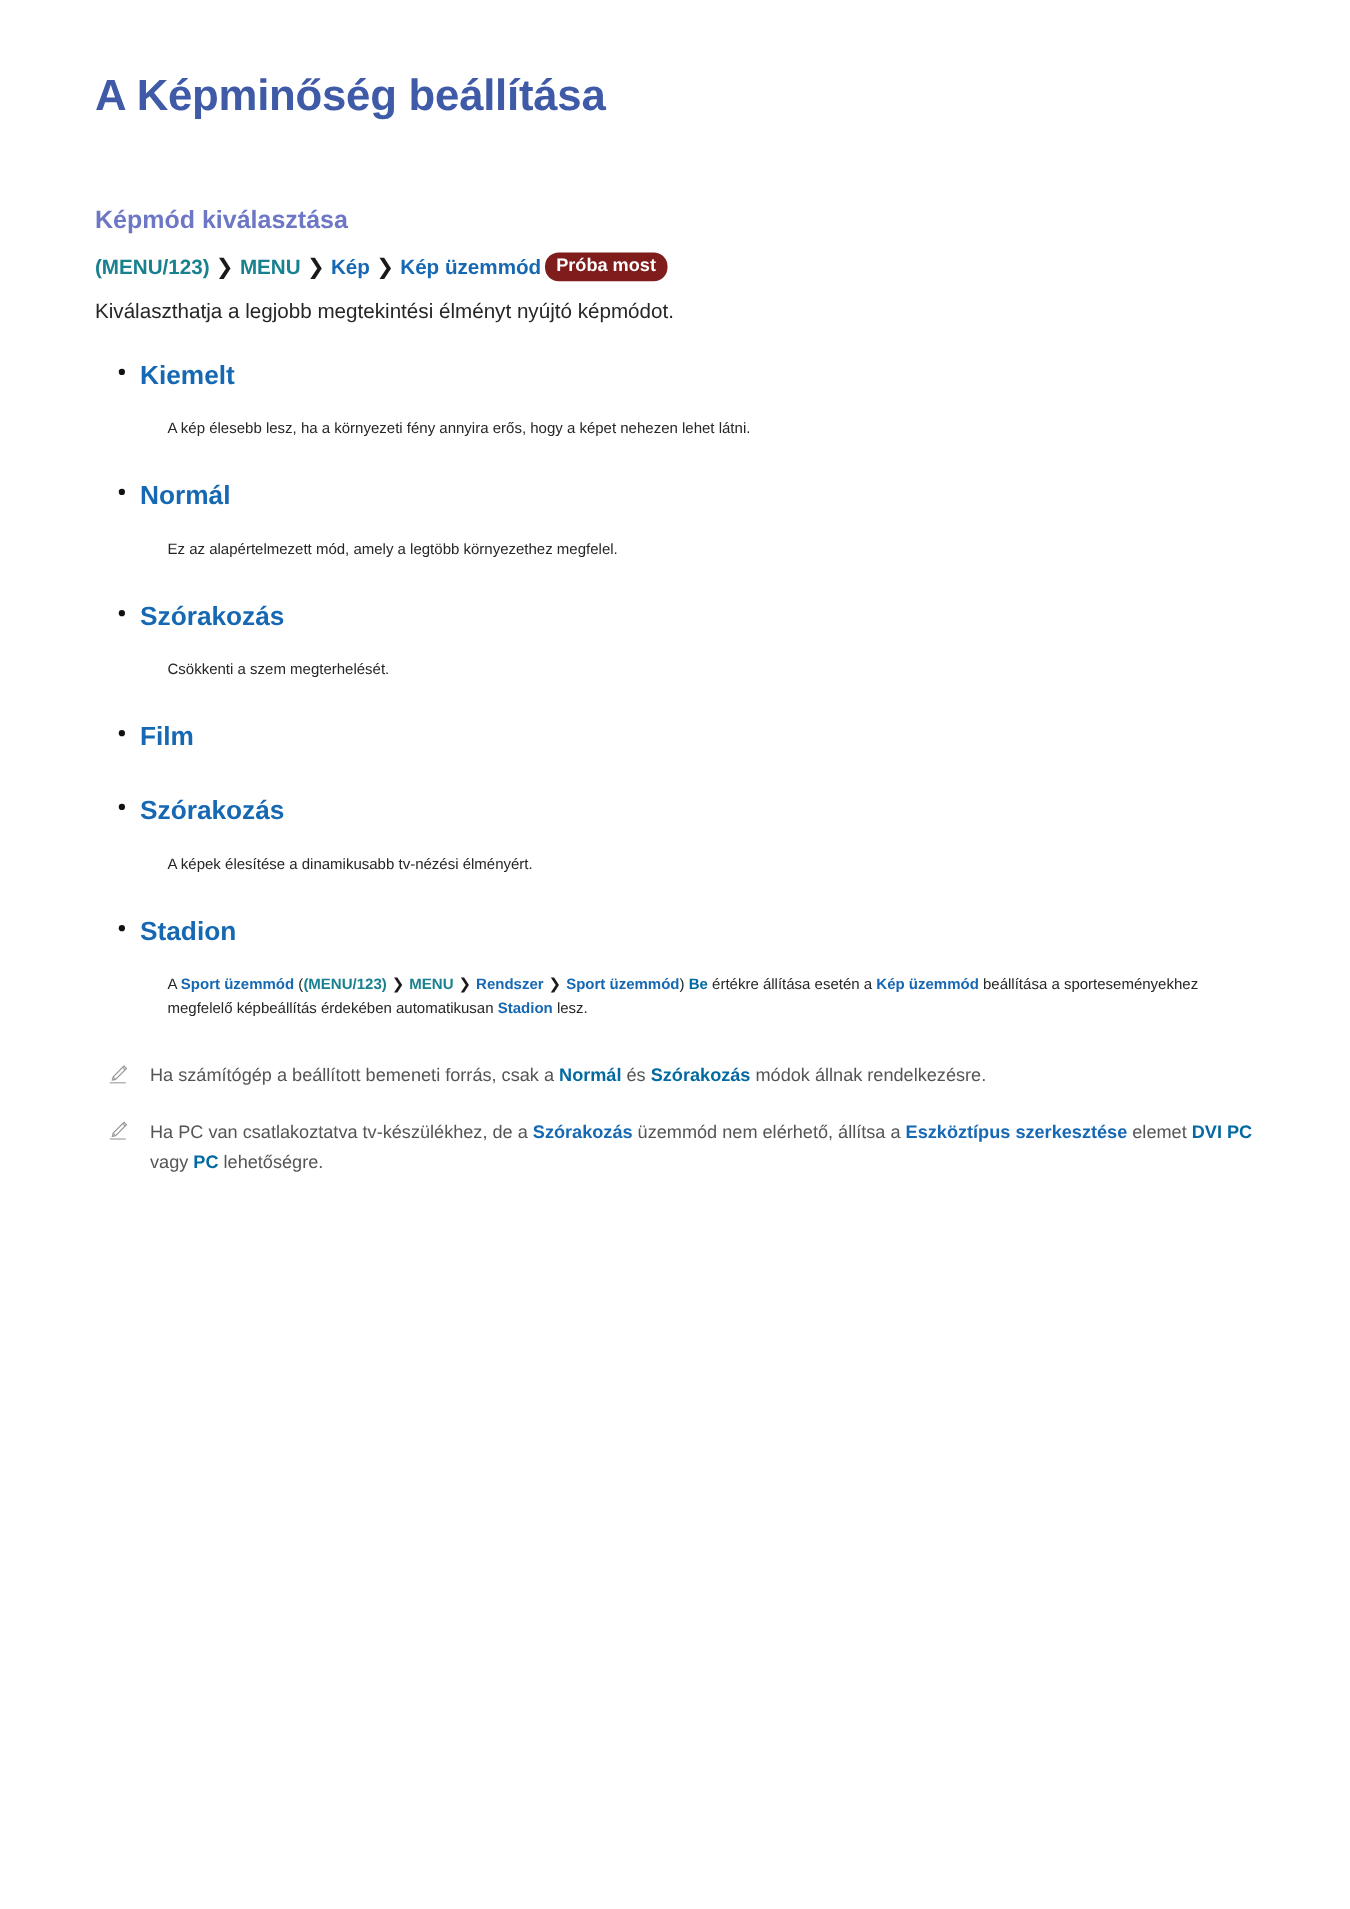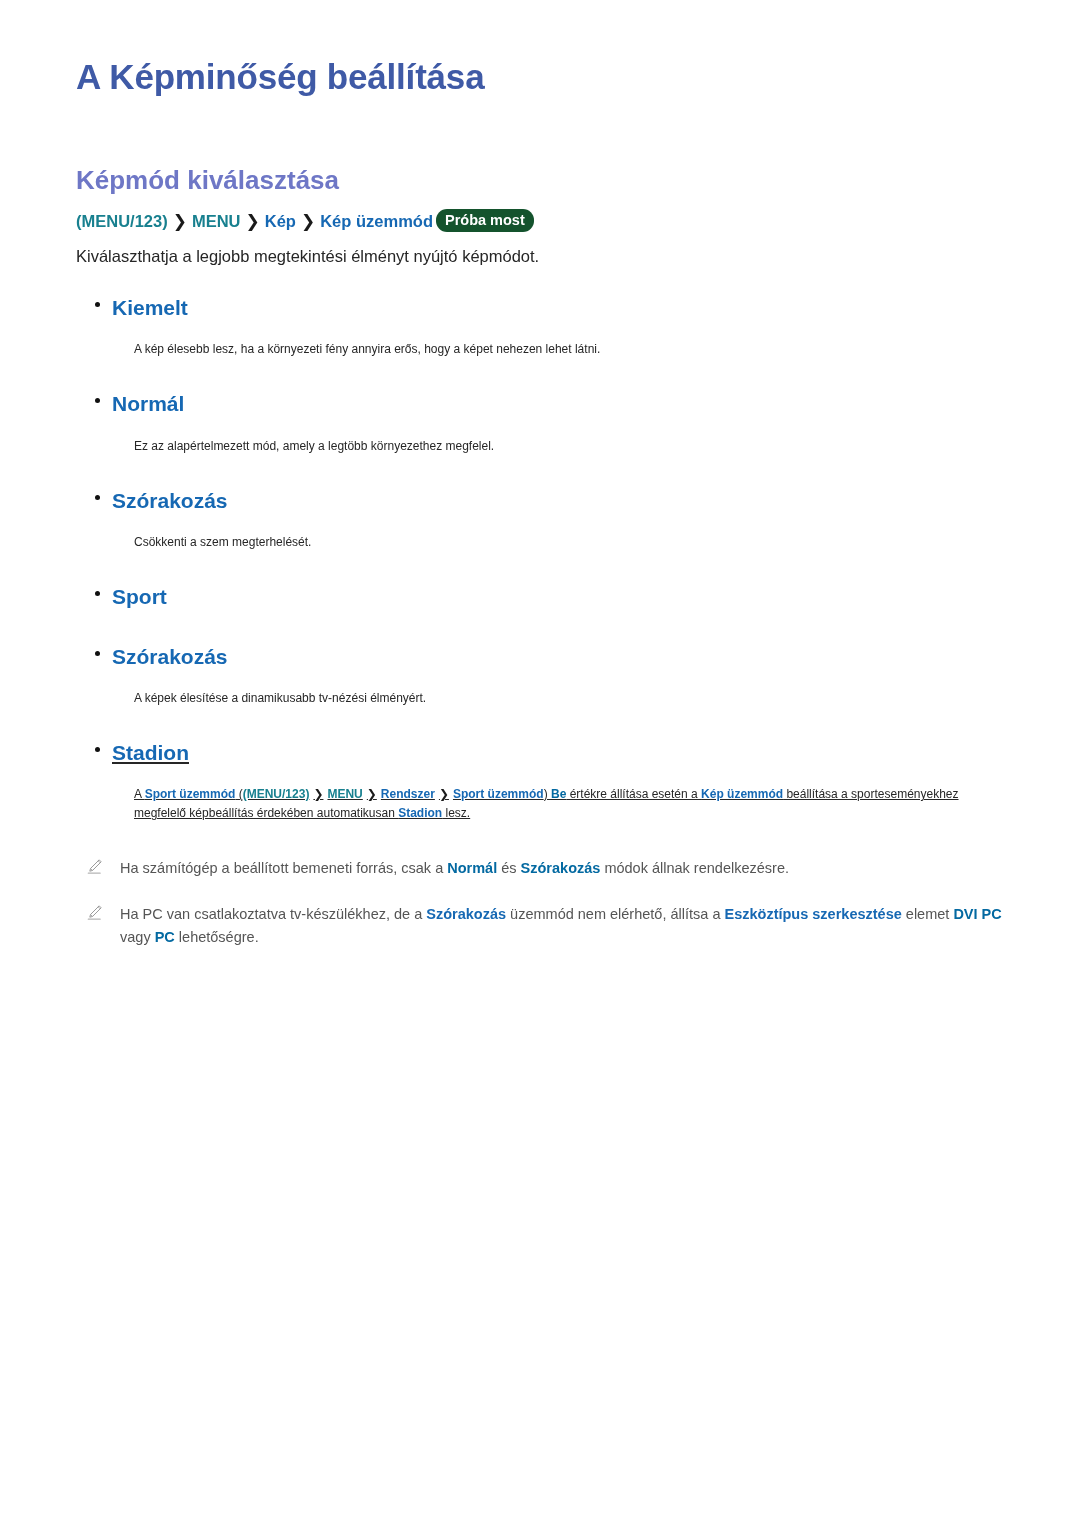--- a/index.html
+++ b/index.html
@@ -26,42 +26,42 @@
   
   .doc-title {
     font-size: 35px;
     font-weight: bold;
     color: #3f5aa6;
     letter-spacing: -0.2px;
     margin: 0 0 66px 0;
     line-height: 1.2;
   }
   .section-title {
-    font-size: 26px;
+    font-size: 20px;
     font-weight: bold;
     color: #6e77c6;
     margin: 0 0 12px 0;
     line-height: 1.25;
   }
 
   
   .menu-path {
     font-size: 16.5px;
     font-weight: bold;
     line-height: 1.5;
     margin: 0 0 10px 0;
     white-space: nowrap;
   }
   .mp-teal   { color: #18808f; }
   .mp-blue   { color: #1668b3; }
   .mp-sep    { color: #1a1a1a; font-weight: bold; padding: 0 5px; font-size: 17px; }
 
   .badge-try {
     display: inline-block;
-    background: #14532d;
+    background: #7f1d1d;
     color: #ffffff;
     font-size: 14.5px;
     font-weight: bold;
     border-radius: 11px;
     padding: 2px 9px 3px 9px;
     line-height: 1.25;
     vertical-align: 2px;
     margin-left: 3px;
   }
 
@@ -73,21 +73,21 @@
     margin: 0 0 14px 0;
   }
 
   
   .mode-list {
     list-style: none;
     margin: 24px 0 0 0;
     padding: 0;
   }
   .mode-item { margin: 0 0 30px 0; }
-  .mode-item:last-child { margin-bottom: 0; text-decoration: underline; }
+  .mode-item:last-child { margin-bottom: 0; }
 
   .mode-head {
     position: relative;
     padding-left: 36px;
     font-size: 21px;
     font-weight: bold;
     color: #1668b3;
     line-height: 1.4;
     margin-bottom: 18px;
   }
@@ -171,21 +171,21 @@
       <div class="mode-head">
         <span class="bullet-dot"></span>
         <span>Szórakozás</span>
       </div>
       <div class="mode-desc">Csökkenti a szem megterhelését.</div>
     </li>
 
     <li class="mode-item">
       <div class="mode-head">
         <span class="bullet-dot"></span>
-        <span>Sport</span>
+        <span>Film</span>
       </div>
     </li>
 
     <li class="mode-item">
       <div class="mode-head">
         <span class="bullet-dot"></span>
         <span>Szórakozás</span>
       </div>
       <div class="mode-desc">A képek élesítése a dinamikusabb tv-nézési élményért.</div>
     </li>

